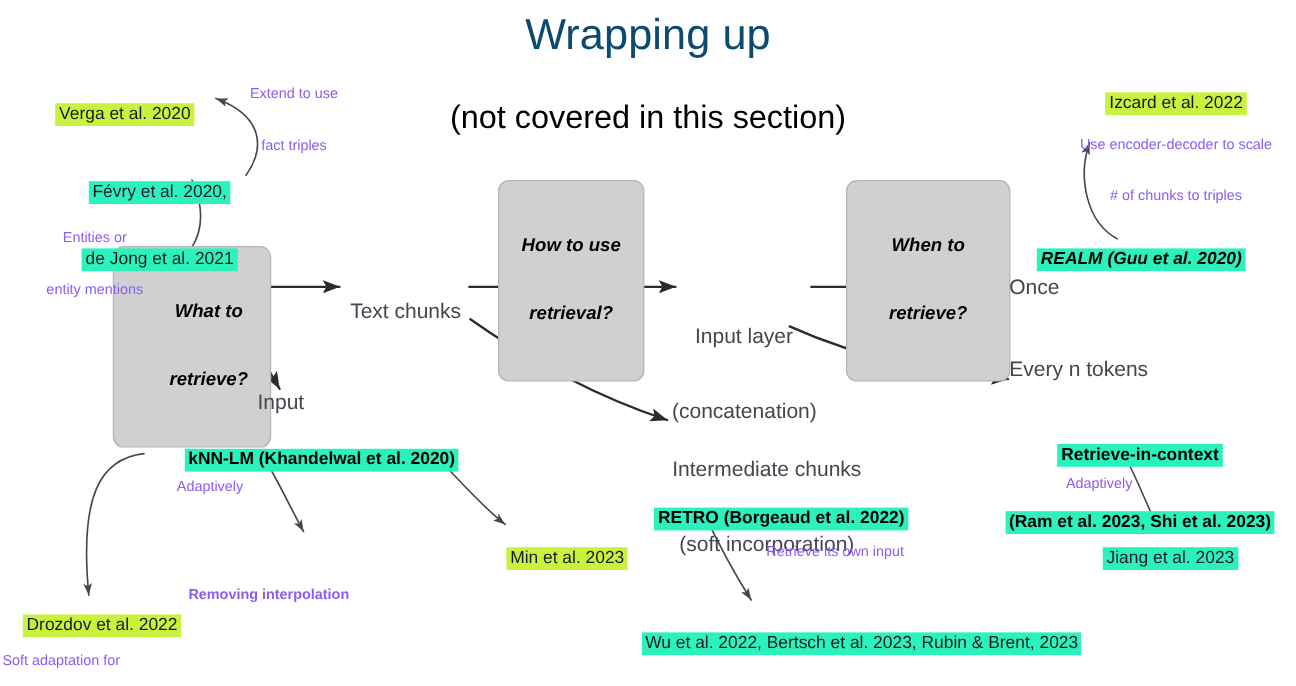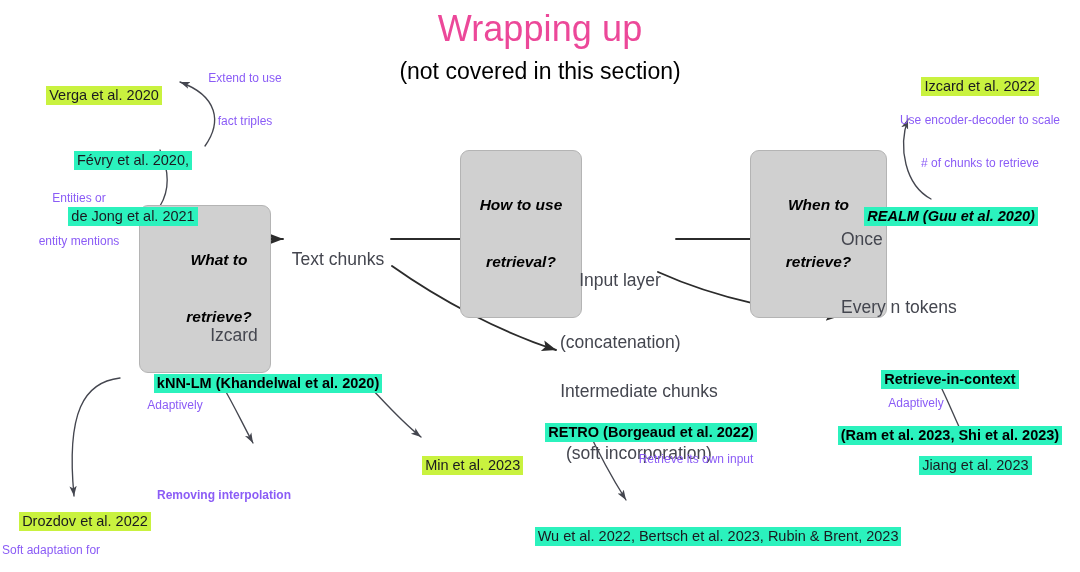--- a/index.html
+++ b/index.html
@@ -27,28 +27,29 @@
     pointer-events: none;
   }
   .node {
     position: absolute;
     white-space: pre;
     line-height: 1.18;
   }
   
   .title-main {
     font-size: 36px;
-    color: #ec4899;
+    color: #0c4a6e;
     text-align: center;
     letter-spacing: .1px;
   }
   .title-sub {
-    font-size: 23px;
+    font-size: 27px;
     color: #000000;
     text-align: center;
+    margin-top: 25px;
   }
   
   .flow {
     font-size: 17.5px;
     color: #44464f;
     text-align: center;
   }
   
   .anno {
     font-size: 12px;
@@ -61,21 +62,20 @@
     border: 1px solid #b4b4b4;
     border-radius: 9px;
     font-weight: bold;
     font-style: italic;
     font-size: 15.5px;
     color: #000000;
     text-align: center;
     padding: 7px 13px 8px 13px;
     box-sizing: border-box;
     line-height: 1.22;
-    margin-left: 45px;
   }
   
   .chip {
     font-size: 14.5px;
     text-align: center;
     color: #1a1a20;
     line-height: 1.3;
   }
   .chip span.hl {
     padding: 1px 3px 2px 3px;
@@ -153,21 +153,21 @@
     <div>retrieval?</div>
   </div>
 
   <div class="node qbox" style="left:705px; top:150px; width:137px;">
     <div>When to</div>
     <div>retrieve?</div>
   </div>
 
   <div class="node flow" style="left:283px; top:229px; width:110px;margin-top:20px;">Text chunks</div>
 
-  <div class="node flow" style="left:188px; top:325px; width:92px;">Izcard</div>
+  <div class="node flow" style="left:188px; top:325px; width:92px;">Input</div>
 
   <div class="node flow" style="left:560px; top:229px; width:120px; text-align:center;">
     <div>Input layer</div>
     <div>(concatenation)</div>
   </div>
 
   <div class="node flow" style="left:546px; top:340px; width:186px; text-align:center;">
     <div>Intermediate chunks</div>
     <div>(soft incorporation)</div>
   </div>
@@ -194,21 +194,21 @@
     <div>Soft adaptation for</div>
     
   </div>
 
   <div class="node anno" style="left:611px; top:452px; width:170px;">Retrieve its own input</div>
 
   <div class="node anno" style="left:866px; top:396px; width:100px;">Adaptively</div>
 
   <div class="node anno" style="left:880px; top:85px; width:200px;">
     <div>Use encoder-decoder to scale</div>
-    <div># of chunks to retrieve</div>
+    <div># of chunks to triples</div>
   </div>
 
   <div class="node chip" style="left:28px; top:67px; width:136px;">
     <span class="hl hl-green">Verga et al. 2020</span>
   </div>
 
   <div class="node chip" style="left:63px; top:113px; width:140px;">
     <div><span class="hl hl-cyan">Févry et al. 2020,</span></div>
     <div><span class="hl hl-cyan">de Jong et al. 2021</span></div>
   </div>

